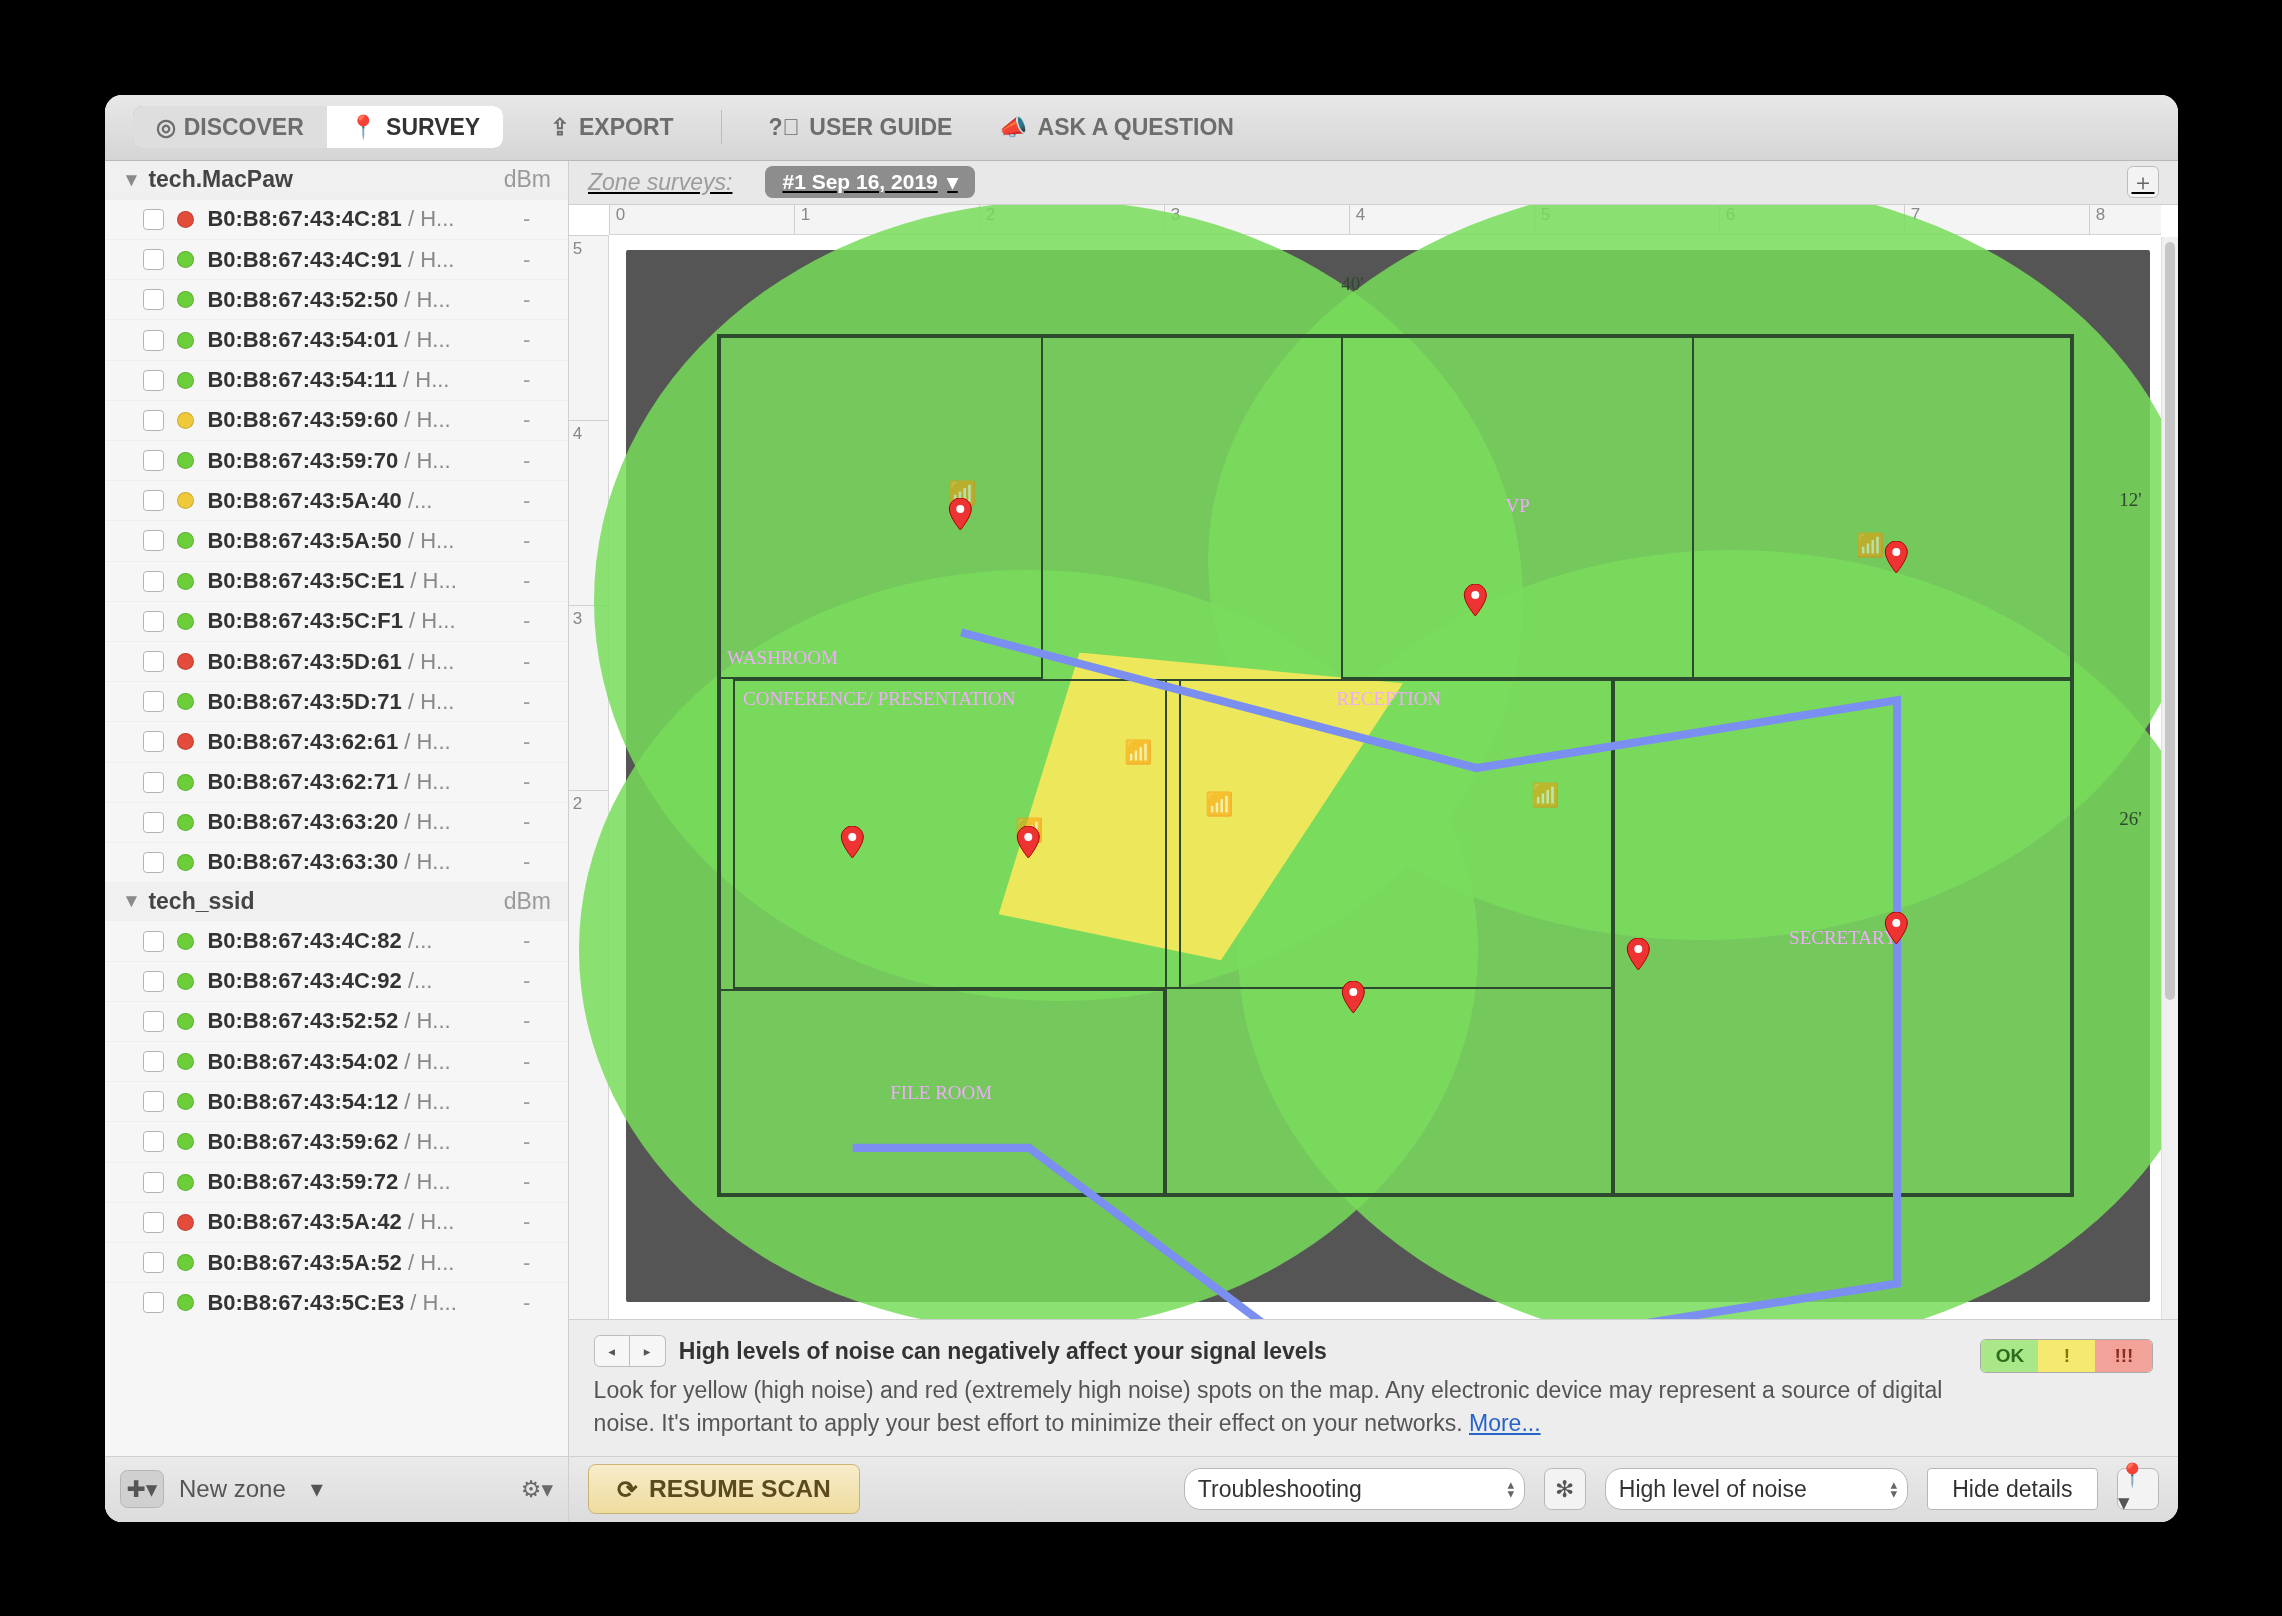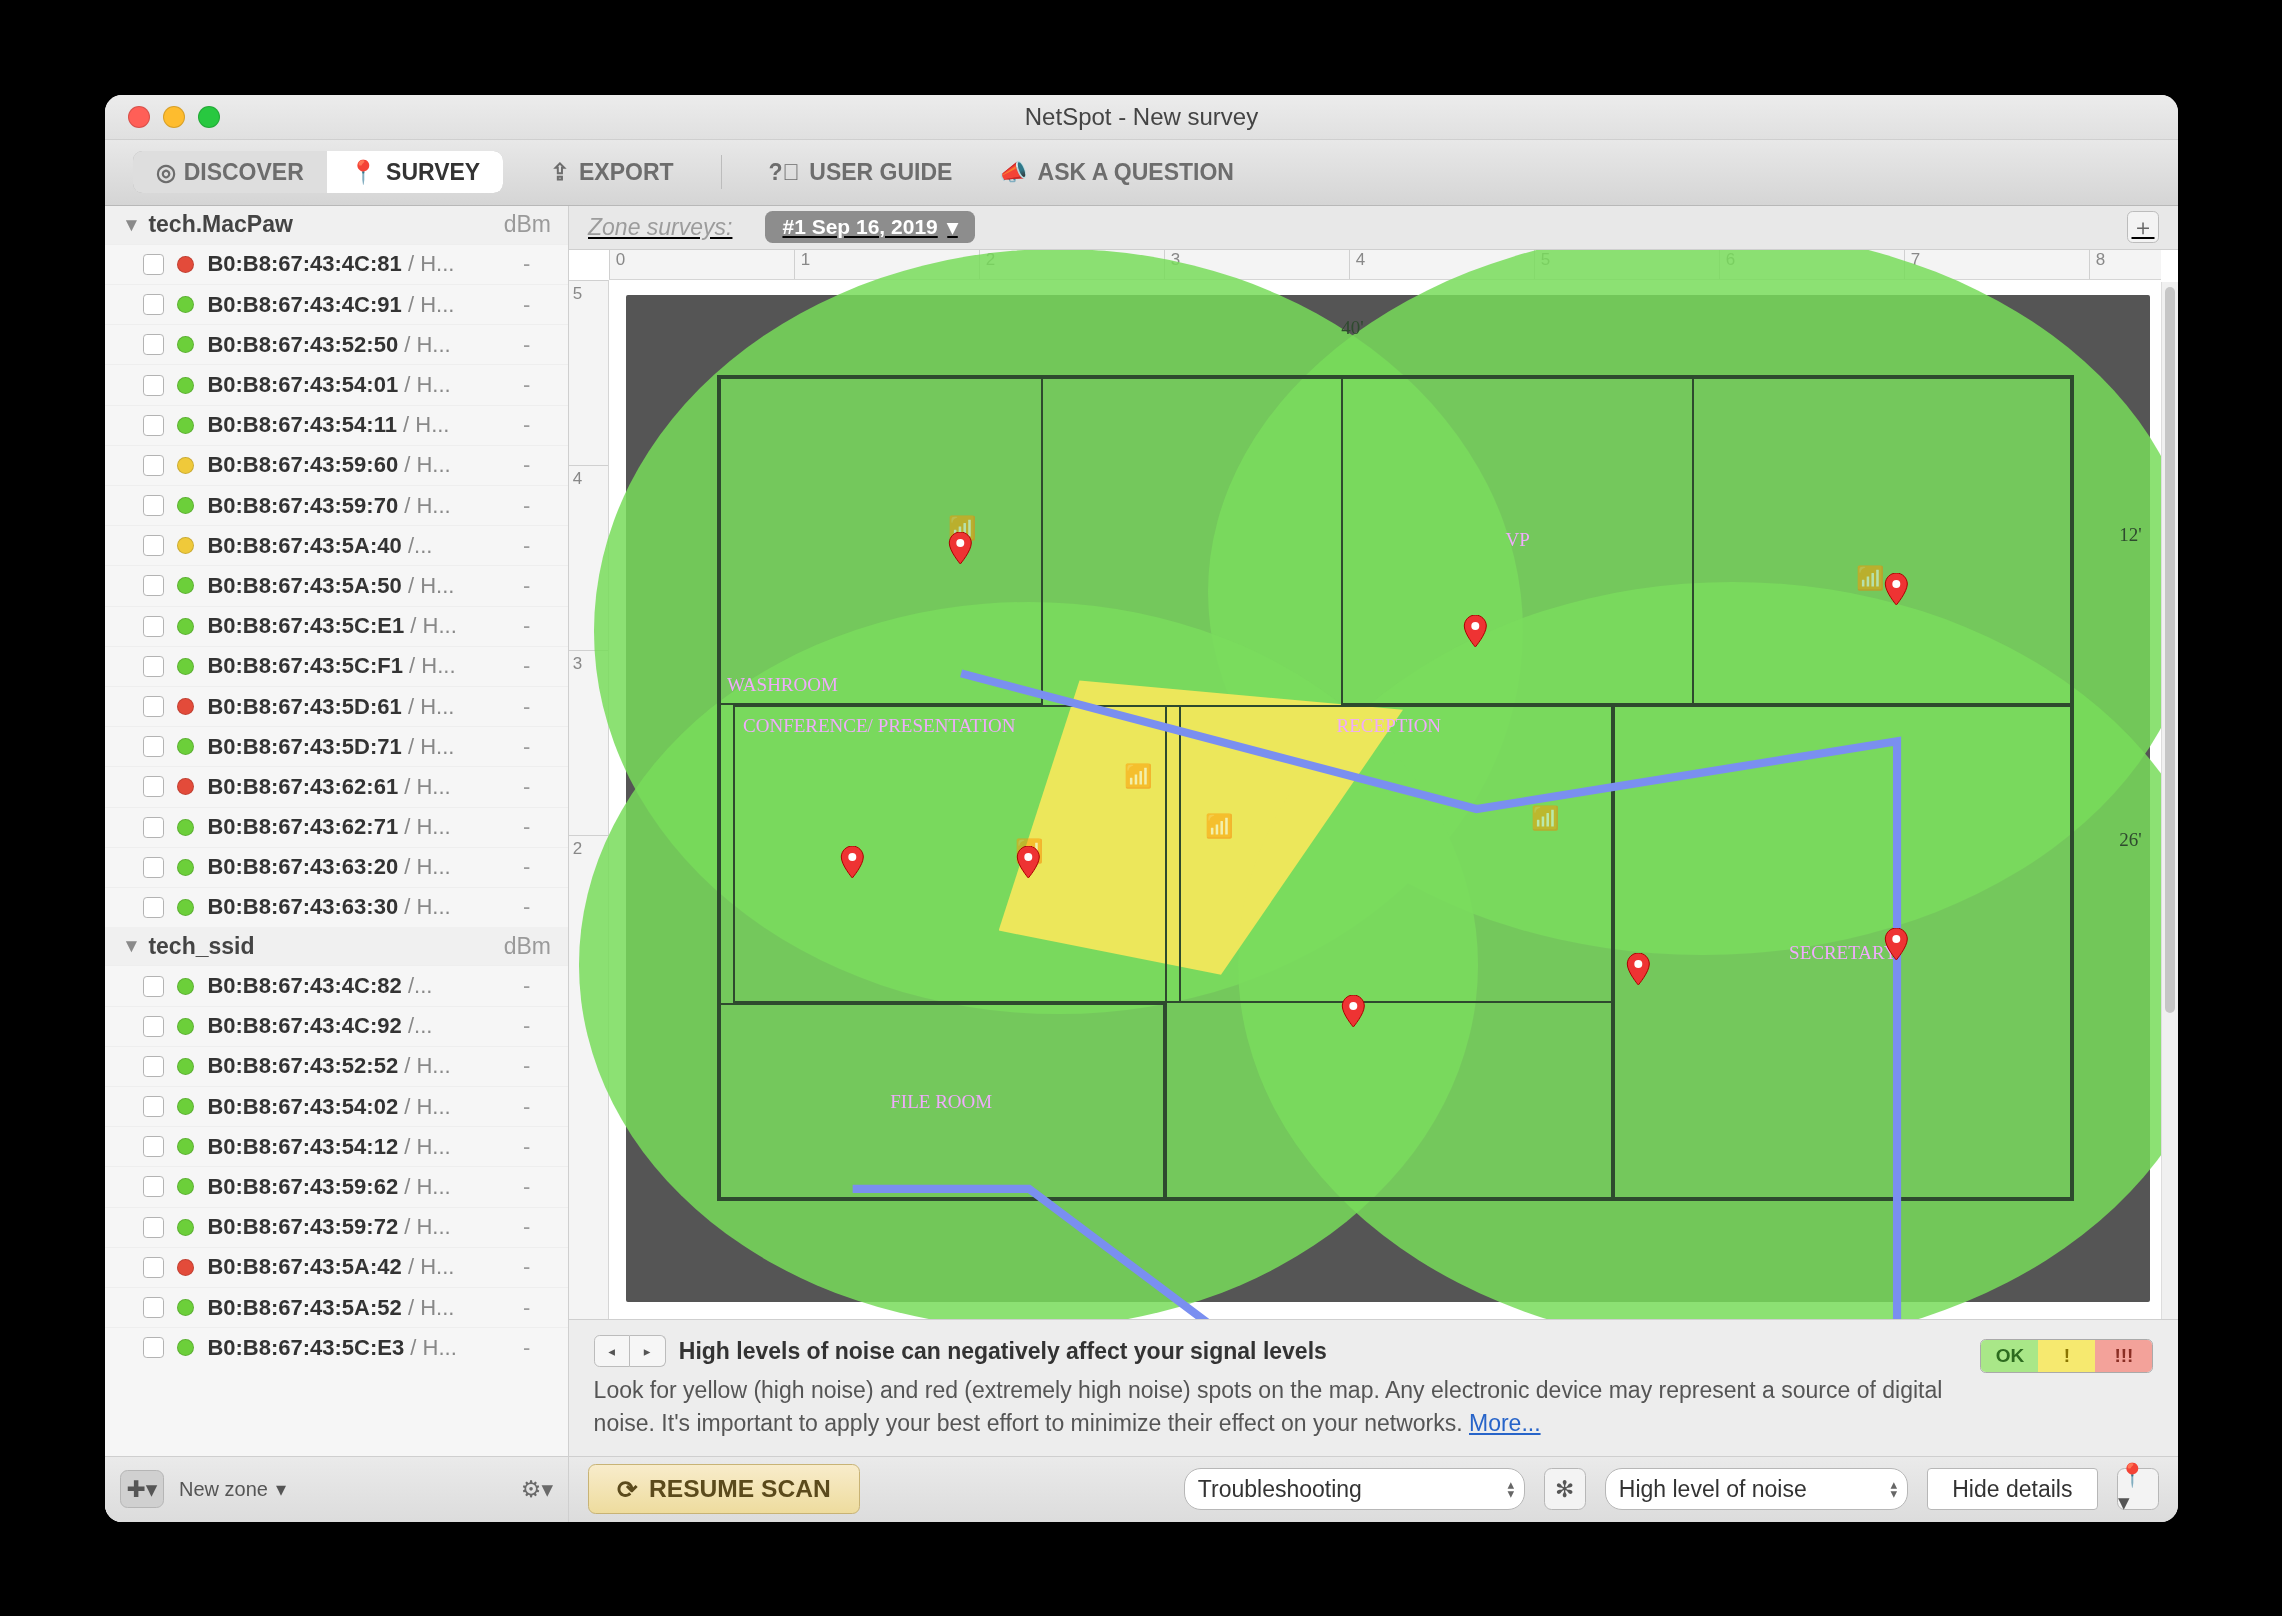--- a/index.html
+++ b/index.html
@@ -25,21 +25,21 @@
   .dbm { margin-left:auto; color:#9a9a9a; font-weight:400;}
   .net-row { display:flex; align-items:center; padding:6.6px 17px 6.6px 38px; gap:13.2px; border-top:0.9px solid #eee; font-size:22px;}
   .cb { width:21px; height:21px; border:0.9px solid #b3b3b3; border-radius:3.8px; background:#fff; flex:none;}
   .dot { width:17px; height:17px; border-radius:50%; flex:none; border:0.9px solid rgba(0,0,0,.15);}
   .d-green{background:#6ccf3a;} .d-red{background:#e34b3a;} .d-yellow{background:#efc93a;}
   .mac { color:#333; font-weight:600; white-space:nowrap; overflow:hidden; text-overflow:ellipsis; flex:1;}
   .mac .suf{color:#888; font-weight:400;}
   .dash { color:#9d9d9d; width:28px;}
   .sb-bottom { height:66px; border-top:0.9px solid #cfcfcf; background:linear-gradient(#eaeaea,#dcdcdc); display:flex; align-items:center; padding:0 15px; gap:15px;}
   .btn-round{ width:44px; height:38px; border-radius:7.6px; background:#d0d0d0; display:flex;align-items:center;justify-content:center;color:#555; border:0.9px solid #b5b5b5;}
-  .new-zone{ color:#555; font-size:20px; display:flex; align-items:flex-end; gap:8px;}
+  .new-zone{ color:#555; font-size:24px; display:flex; align-items:flex-end; gap:25px;}
   .gear{margin-left:auto;color:#6a6a6a;}
   .main { flex:1; display:flex; flex-direction:column; min-width:0;}
   .zonebar { height:44px; background:#e8e8e8; border-bottom:0.9px solid #cfcfcf; display:flex; align-items:center; padding:0 19px; gap:33px;text-decoration:underline;}
   .zonebar .lbl{color:#9c9c9c; font-style:italic;}
   .pill { background:#8d8d8d; color:#fff; font-weight:700; padding:3.8px 17px; border-radius:7.6px; display:flex; align-items:center; gap:9.5px; font-size:21px;}
   .plus { margin-left:auto; width:32px;height:32px;border-radius:5.7px;border:0.9px solid #bcbcbc;background:#f3f3f3;display:flex;align-items:center;justify-content:center;color:#666;}
   .canvas-wrap{ flex:1; background:#fff; position:relative; overflow:hidden;}
   .ruler-h{position:absolute;left:40px;right:17px;top:0;height:30px;background:#f4f4f4;border-bottom:0.9px solid #d5d5d5;display:flex;}
   .ruler-h span{flex:0 0 185px;border-left:0.9px solid #d0d0d0;font-size:17px;color:#888; padding-left:5.7px;}
   .ruler-v{position:absolute;left:0;top:30px;bottom:0;width:40px;background:#f4f4f4;border-right:0.9px solid #d5d5d5; display:flex; flex-direction:column;}
@@ -79,28 +79,20 @@
   .select .caret{position:absolute;right:9.5px;color:#666;display:flex;flex-direction:column;line-height:9.5px;font-size:13.2px;}
   .sq-btn{width:42px;height:42px;border:0.9px solid #b7b7b7;border-radius:7.6px;background:#f3f3f3;display:flex;align-items:center;justify-content:center;color:#555;}
   .hide-details{background:#fff;border:0.9px solid #b7b7b7;border-radius:4px;height:42px;padding:0 24.6px;display:flex;align-items:center;color:#333;font-size:23px;}
 </style>
 </head>
 <body>
 
 <div class="bg">
  <div class="window">
 
-  <div class="titlebar">
-    <div class="traffic">
-      <div class="light red"></div>
-      <div class="light yellow"></div>
-      <div class="light green"></div>
-    </div>
-    <div class="title">NetSpot - New survey</div>
-  </div>
 
   <div class="toolbar">
     <div class="seg">
       <div class="seg-btn">
         <span>◎</span>
         <span>DISCOVER</span>
       </div>
       <div class="seg-btn active">
         <span>📍</span>
         <span>SURVEY</span>

